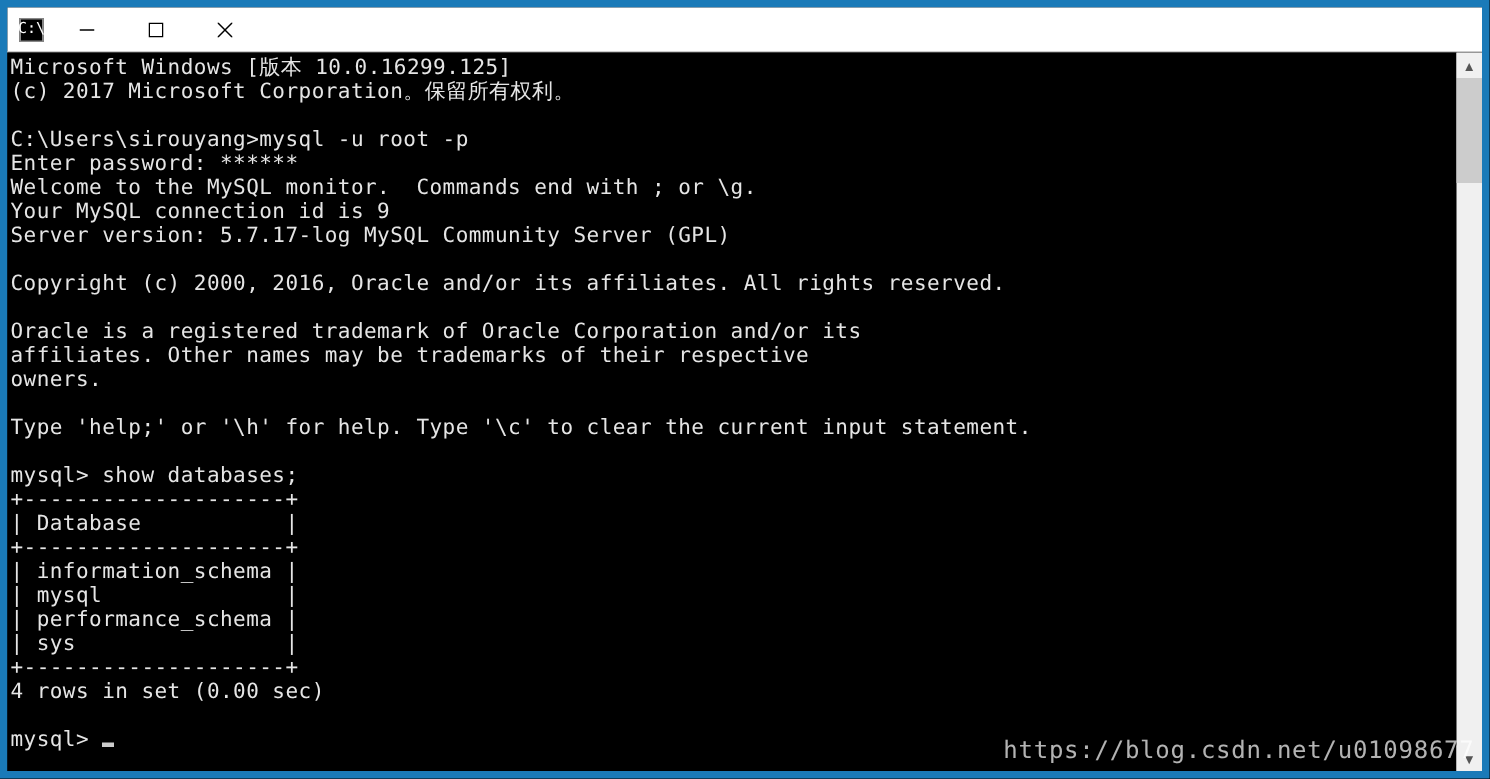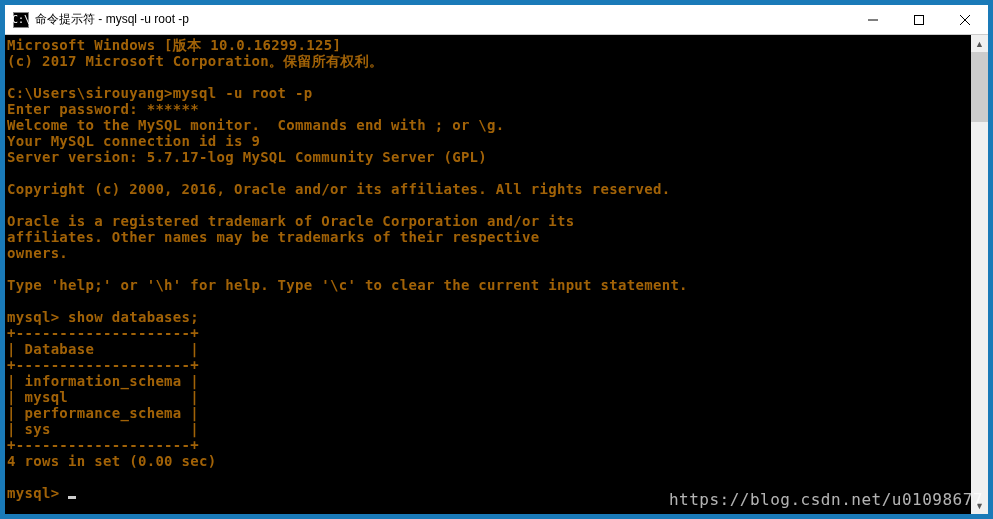--- a/index.html
+++ b/index.html
@@ -63,29 +63,28 @@
     .titlebar-btn svg { width: 10px; height: 10px; }
     .terminal-wrap {
       flex: 1;
       display: flex;
       background: #000;
       overflow: hidden;
     }
     .terminal {
       flex: 1;
       background: #000;
-      color: #a16207;
+      color: #e5e5e5;
       font-family: "NSimSun","SimSun","Consolas",monospace;
       font-size: 14px;
       line-height: 16px;
       white-space: pre;
       padding: 2px 0 0 2px;
       overflow: hidden;
       letter-spacing: 0.3px;
-      font-weight: bold;
     }
     .scrollbar {
       width: 17px;
       background: #f0f0f0;
       position: relative;
     }
     .scroll-arrow {
       width: 100%;
       height: 17px;
       display: flex;
@@ -122,21 +121,20 @@
     }
   </style>
 </head>
 <body>
 
 <div class="window">
   <div class="titlebar">
     <div class="titlebar-icon">
       <span>C:\</span>
     </div>
-    <div class="titlebar-text">命令提示符 - mysql  -u root -p</div>
     <div class="titlebar-controls">
       <div class="titlebar-btn">
         <svg viewBox="0 0 10 10">
             <line x1="0" y1="5" x2="10" y2="5" stroke="#000" stroke-width="1"></line>
           </svg>
       </div>
       <div class="titlebar-btn">
         <svg viewBox="0 0 10 10">
             <rect x="0.5" y="0.5" width="9" height="9" fill="none" stroke="#000" stroke-width="1"></rect>
           </svg>

